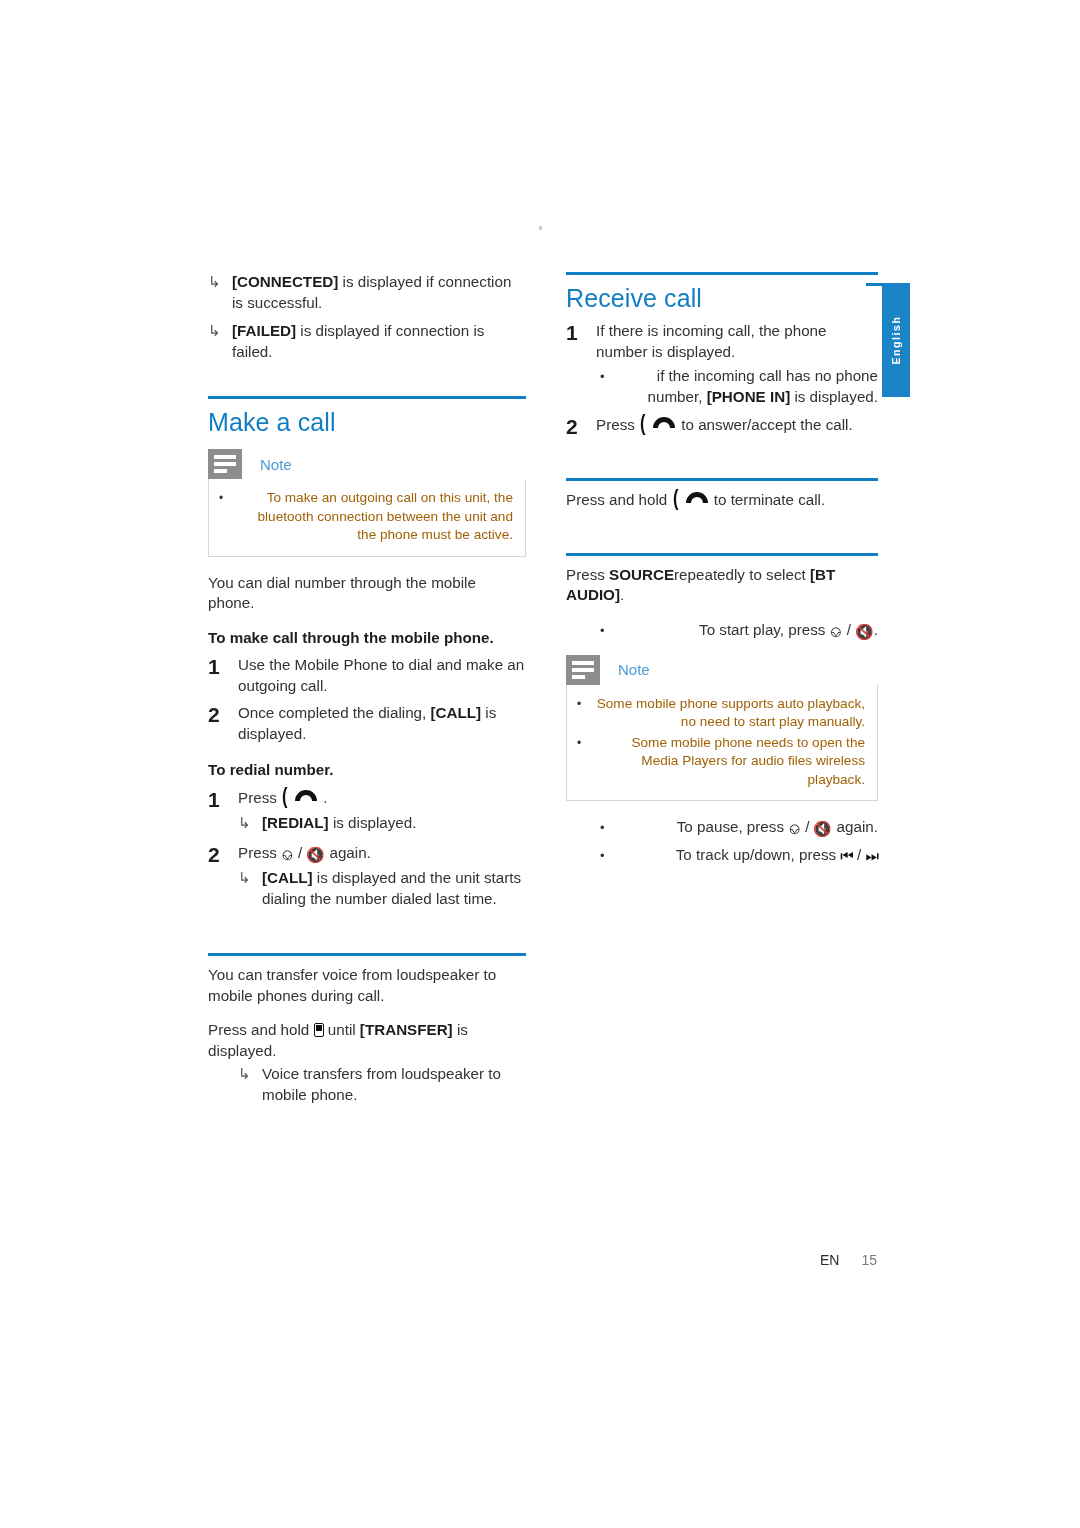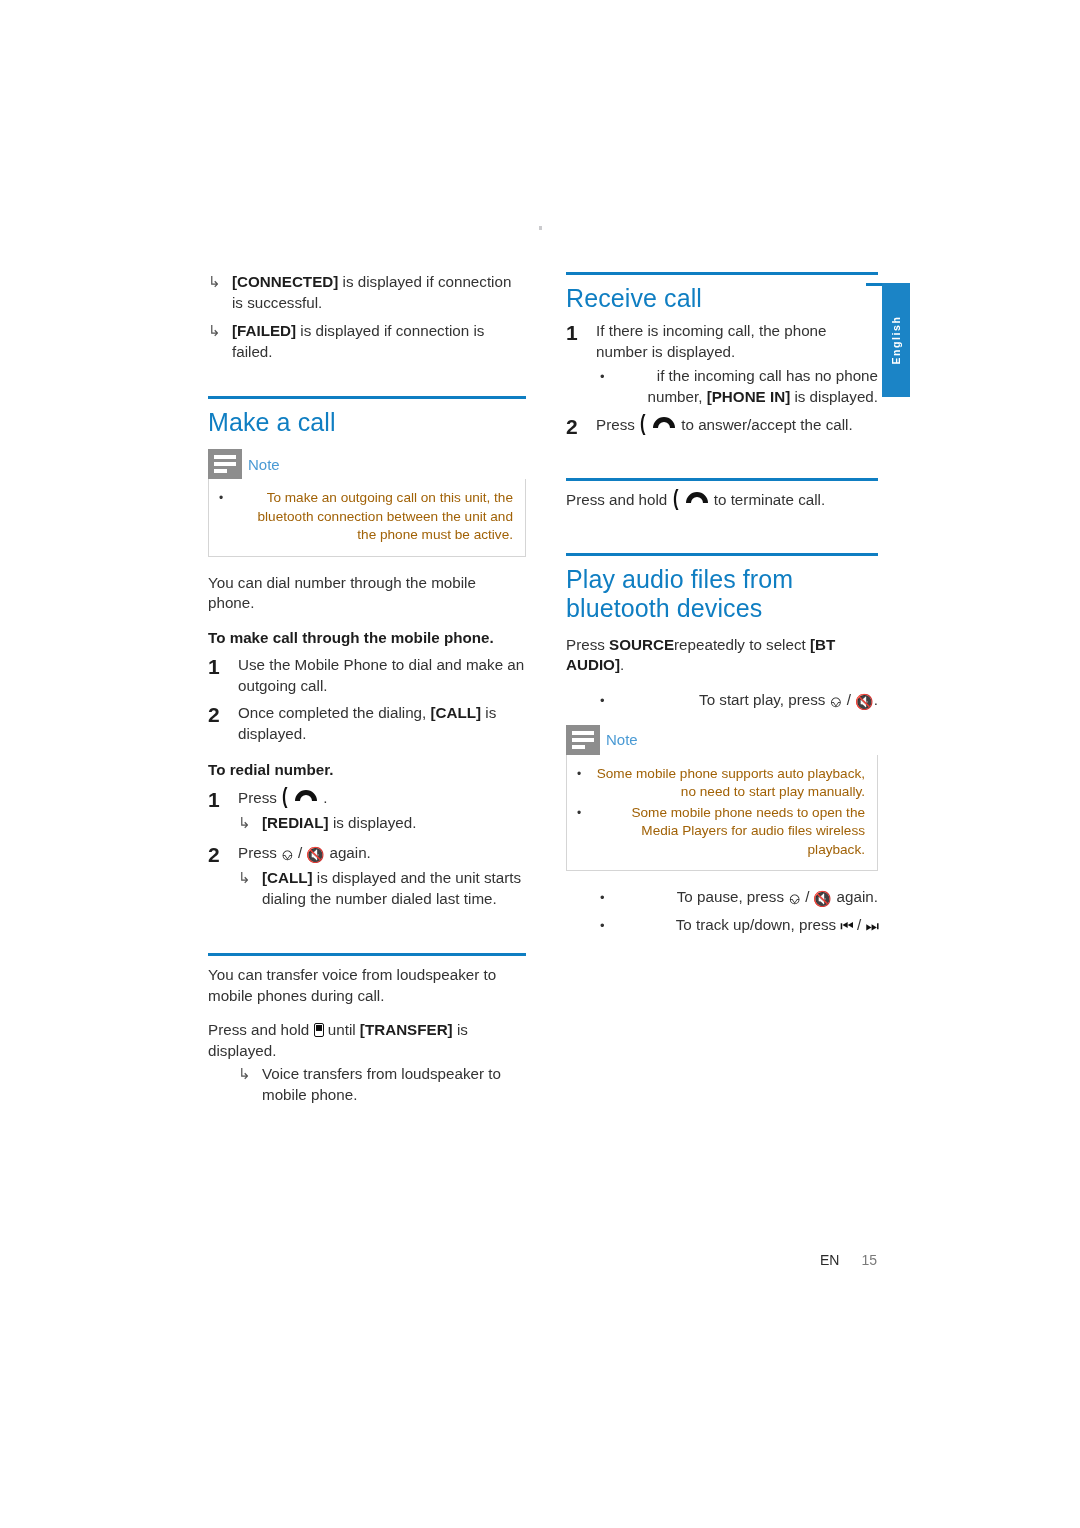--- a/index.html
+++ b/index.html
@@ -173,21 +173,21 @@
     display: block;
     height: 4px;
     background: #ffffff;
   }
   .note-badge i.l1 { width: 22px; }
   .note-badge i.l2 { width: 22px; }
   .note-badge i.l3 { width: 13px; margin-right: 9px; }
   .note-title {
     font-size: 15px;
     color: #4a9ad4;
-    margin-left: 6px;
+    margin-left: 18px;
   }
   .note-box {
     border: 1px solid #d5d5d5;
     border-top: none;
     padding: 10px 12px 11px 10px;
     box-sizing: border-box;
   }
   .note-box .dot-item {
     margin-bottom: 2px;
   }
@@ -429,21 +429,20 @@
       </div>
     </div>
 
     <div class="sec" style="margin-top:40px">
       <div class="rule"></div>
       <p class="last"><span>Press and hold </span><span class="gl gl-phone"><span class="hook">(</span><span class="handset"></span></span><span> to terminate call.</span></p>
     </div>
 
     <div class="sec" style="margin-top:42px">
       <div class="rule"></div>
-      <h2><span>Play audio files from</span><br><span>bluetooth devices</span></h2>
 
 
       <p><span>Press </span><b class="b">SOURCE</b><span>repeatedly to select </span><b class="b">[BT AUDIO]</b><span>.</span></p>
 
       <div class="dot-item indent" style="margin-bottom:14px">
         <span class="dot-gl">•</span>
         <span class="dot-tx"><span>To start play, press </span><span class="gl gl-power">⎉</span><span> / </span><span class="gl gl-mute">🔇</span><span>.</span></span>
       </div>
 
       <div class="note">

